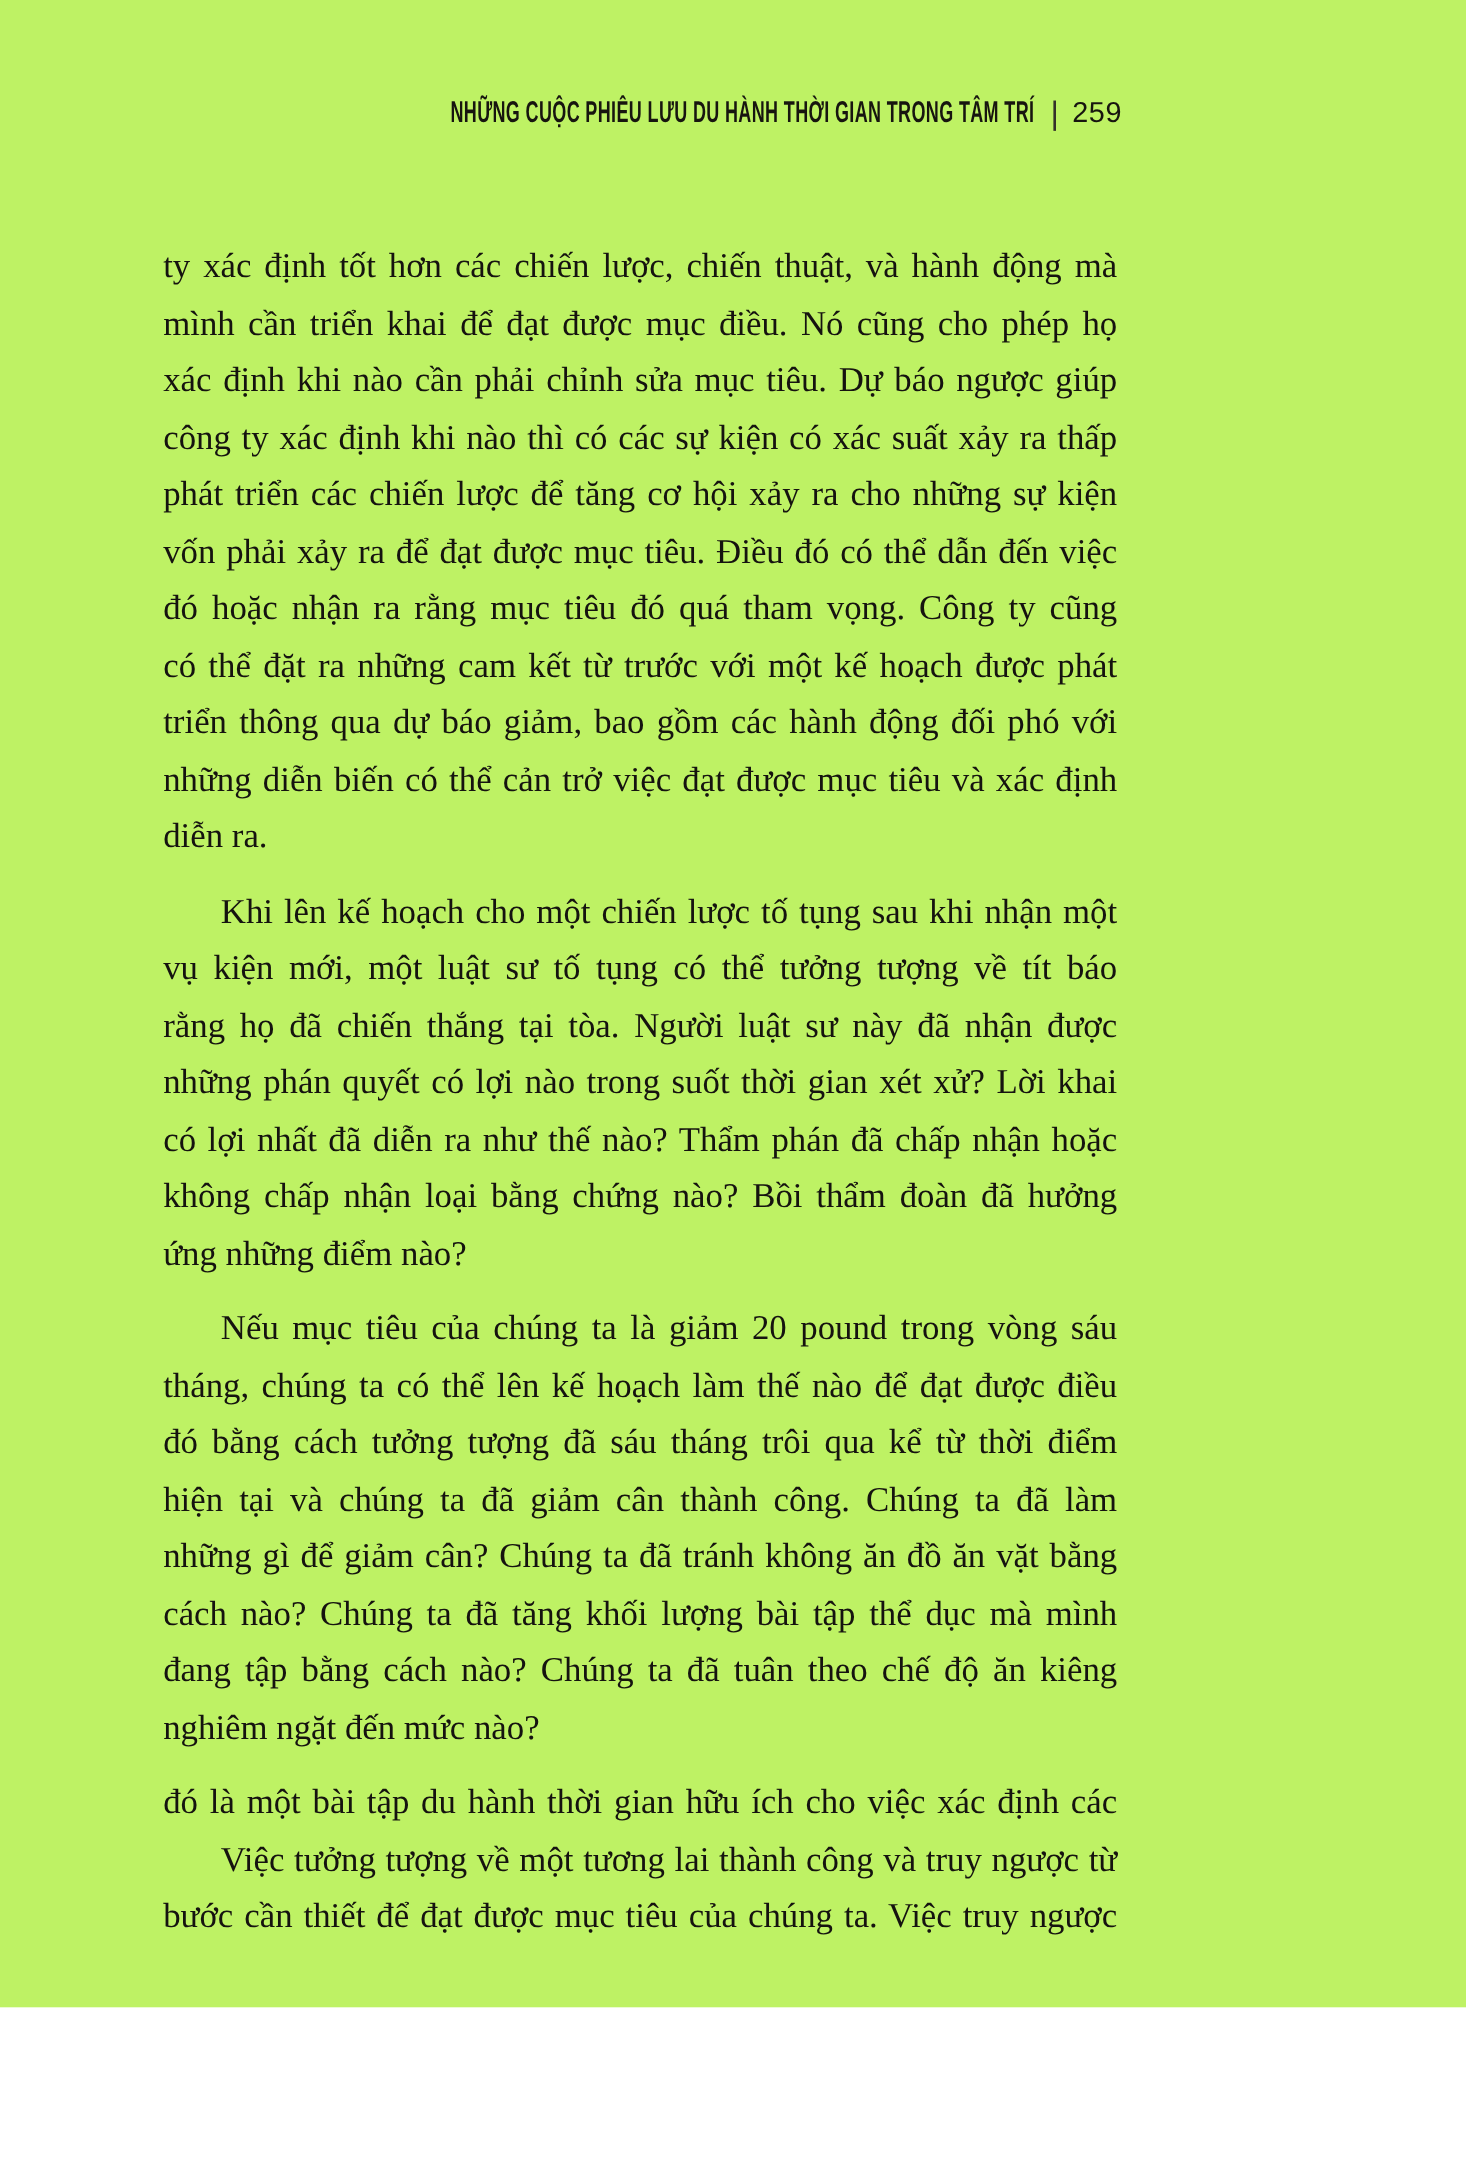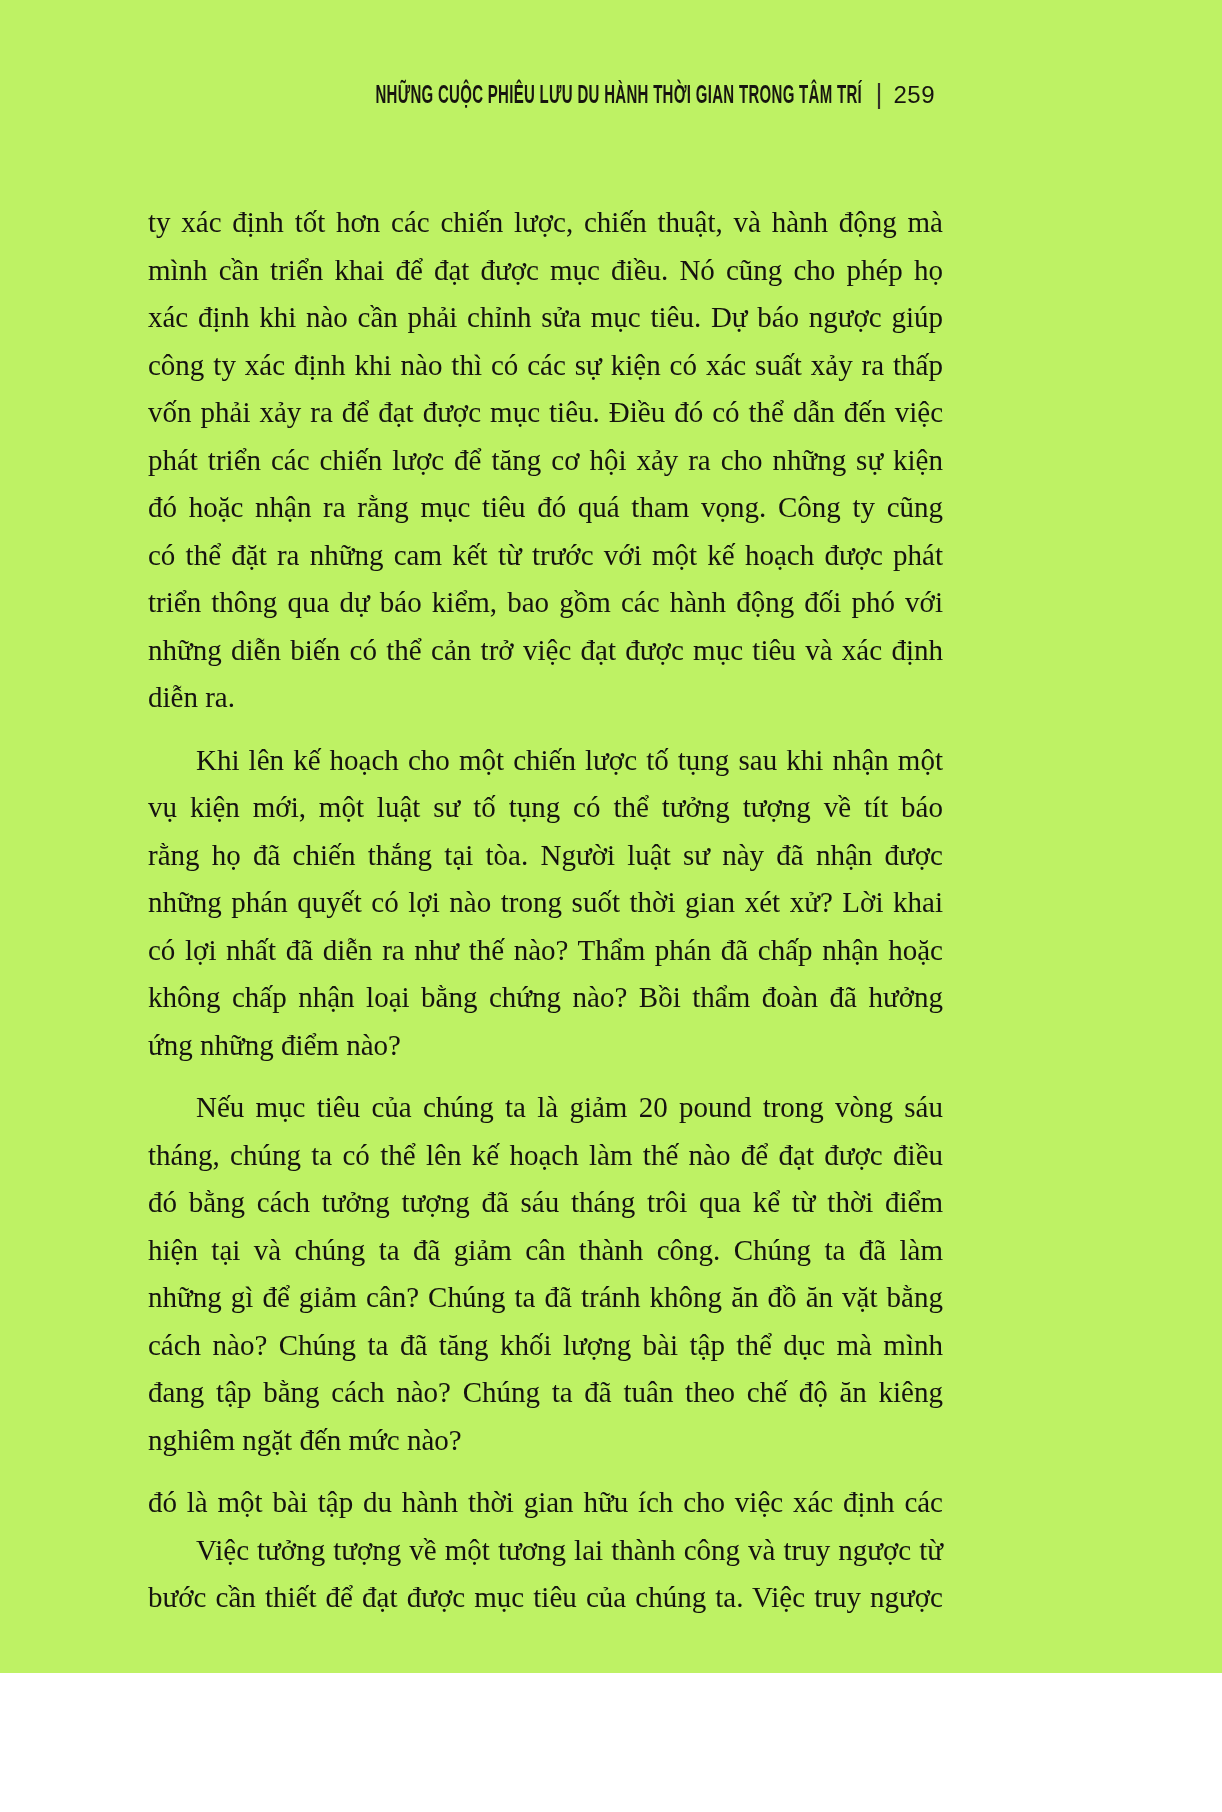--- a/index.html
+++ b/index.html
@@ -46,21 +46,21 @@
   }
   .page-number {
     flex: 0 0 auto;
     font-size: 24px;
     font-weight: 400;
     letter-spacing: 0.5px;
   }
   
   .text-column {
     position: absolute;
-    left: 148px;
+    left: 136px;
     top: 199px;
     width: 795px;
     color: #15130f;
   }
   .paragraph { margin: 0 0 15px 0; }
   .paragraph:last-child { margin-bottom: 0; }
   .line {
     font-size: 29px;
     line-height: 47.5px;
     text-align: justify;
@@ -79,25 +79,25 @@
     <span class="header-sep">|</span>
     <span class="page-number">259</span>
   </div>
 
   <div class="text-column">
       <div class="paragraph">
         <div class="line">ty xác định tốt hơn các chiến lược, chiến thuật, và hành động mà</div>
         <div class="line">mình cần triển khai để đạt được mục điều. Nó cũng cho phép họ</div>
         <div class="line">xác định khi nào cần phải chỉnh sửa mục tiêu. Dự báo ngược giúp</div>
         <div class="line">công ty xác định khi nào thì có các sự kiện có xác suất xảy ra thấp</div>
+        <div class="line">phát triển các chiến lược để tăng cơ hội xảy ra cho những sự kiện</div>
         <div class="line">vốn phải xảy ra để đạt được mục tiêu. Điều đó có thể dẫn đến việc</div>
-        <div class="line">phát triển các chiến lược để tăng cơ hội xảy ra cho những sự kiện</div>
         <div class="line">đó hoặc nhận ra rằng mục tiêu đó quá tham vọng. Công ty cũng</div>
         <div class="line">có thể đặt ra những cam kết từ trước với một kế hoạch được phát</div>
-        <div class="line">triển thông qua dự báo kiểm, bao gồm các hành động đối phó với</div>
+        <div class="line">triển thông qua dự báo giảm, bao gồm các hành động đối phó với</div>
         <div class="line">những diễn biến có thể cản trở việc đạt được mục tiêu và xác định</div>
         <div class="line lastline">diễn ra.</div>
       </div>
       <div class="paragraph">
         <div class="line indent">Khi lên kế hoạch cho một chiến lược tố tụng sau khi nhận một</div>
         <div class="line">vụ kiện mới, một luật sư tố tụng có thể tưởng tượng về tít báo</div>
         <div class="line">rằng họ đã chiến thắng tại tòa. Người luật sư này đã nhận được</div>
         <div class="line">những phán quyết có lợi nào trong suốt thời gian xét xử? Lời khai</div>
         <div class="line">có lợi nhất đã diễn ra như thế nào? Thẩm phán đã chấp nhận hoặc</div>
         <div class="line">không chấp nhận loại bằng chứng nào? Bồi thẩm đoàn đã hưởng</div>

